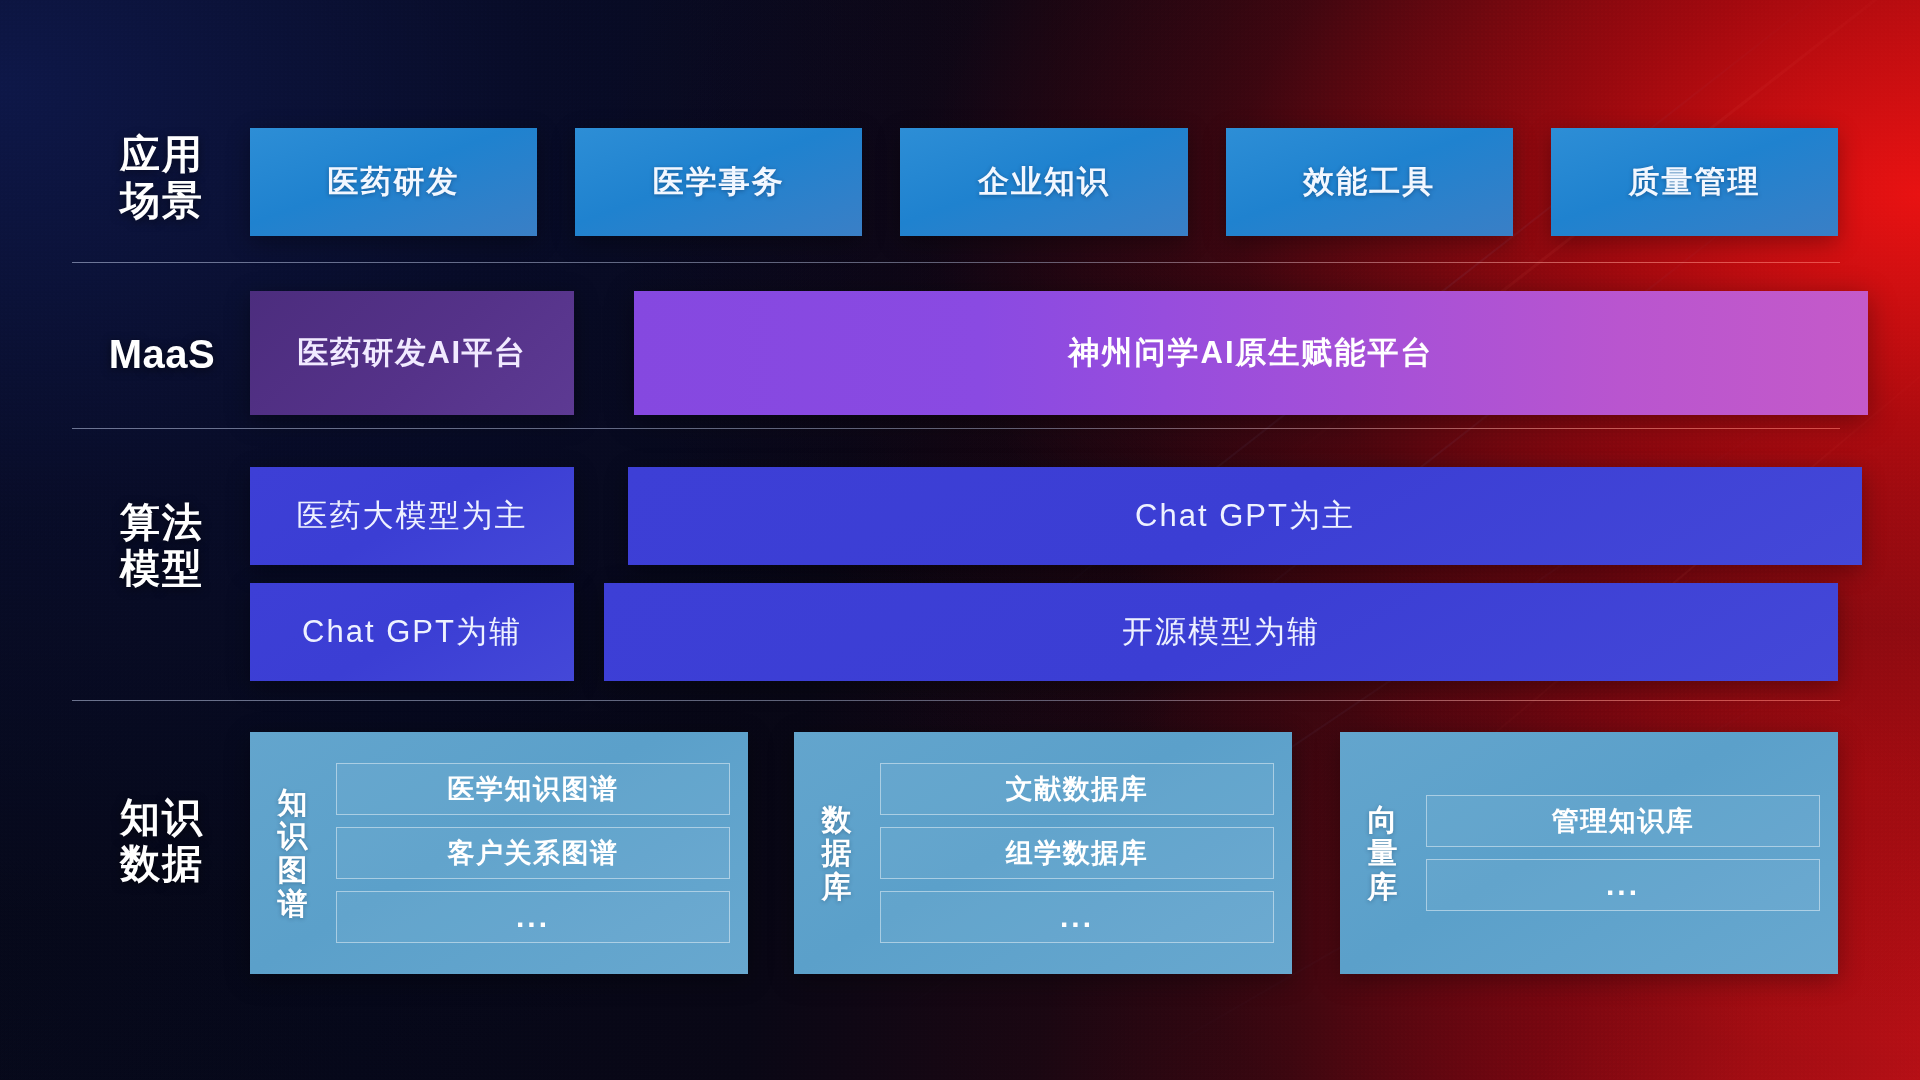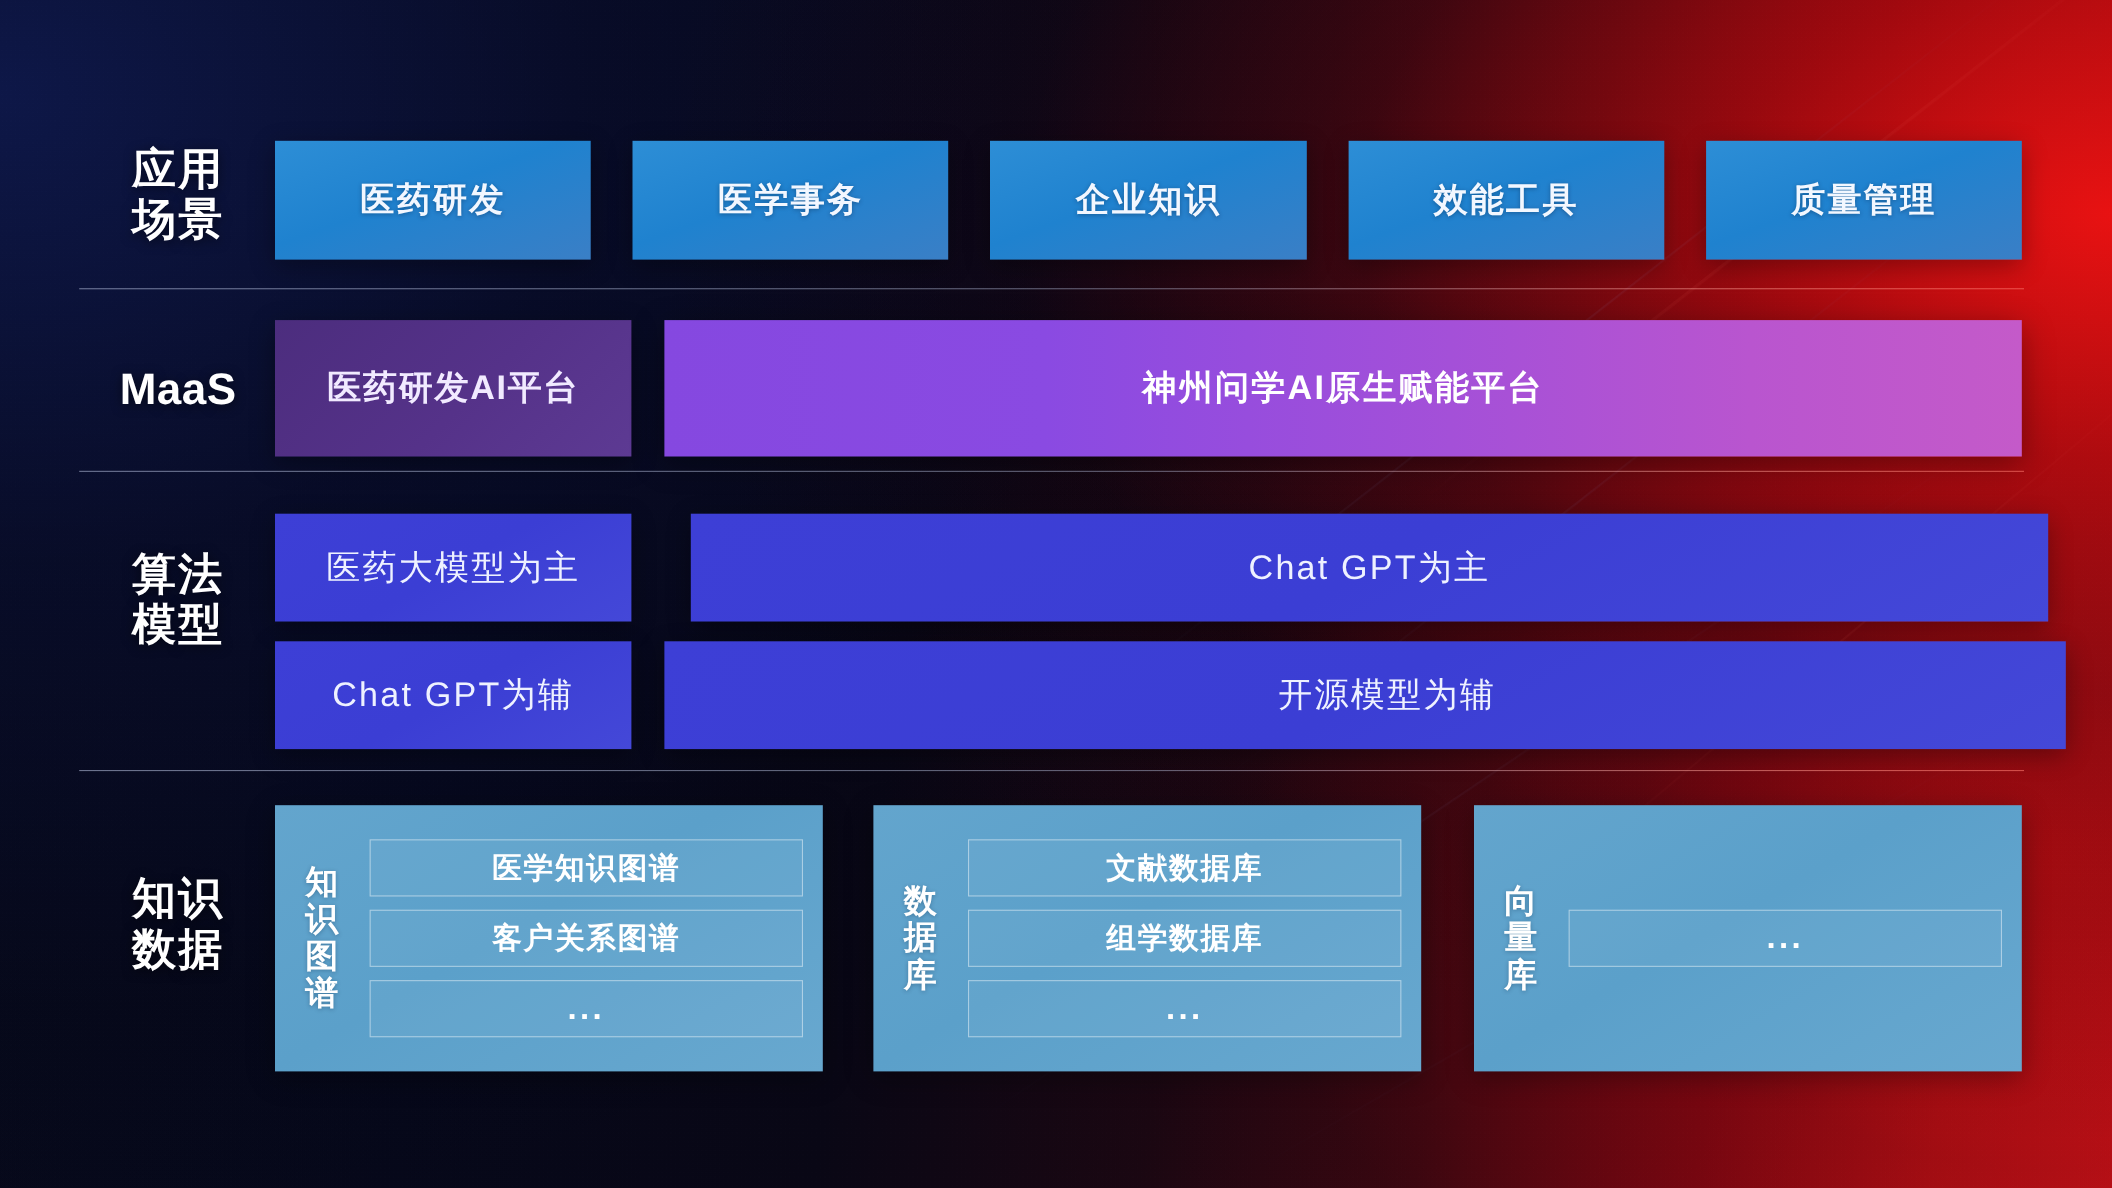--- a/index.html
+++ b/index.html
@@ -232,21 +232,21 @@
 
     <div class="row" style="top:0;">
       <div class="row-label" style="top:332px;">
         <span class="en">MaaS</span>
       </div>
 
       <div class="maas-left" style="left:250px; top:291px; width:324px;">
         <span>医药研发AI平台</span>
       </div>
 
-      <div class="maas-right" style="left:604px; top:291px; width:1234px;">
+      <div class="maas-right" style="left:634px; top:291px; width:1234px;">
         <span>神州问学AI原生赋能平台</span>
       </div>
 
       <div class="divider" style="top:428px; width:1768px;"></div>
     </div>
 
     <div class="row" style="top:0;">
       <div class="row-label" style="top:500px;">
         <span class="cn">算法</span>
         <span class="cn">模型</span>
@@ -257,21 +257,21 @@
       </div>
 
       <div class="algo-cell" style="left:604px; top:467px; width:1234px;margin-left:24px;">
         <span>Chat GPT为主</span>
       </div>
 
       <div class="algo-cell" style="left:250px; top:583px; width:324px;">
         <span>Chat GPT为辅</span>
       </div>
 
-      <div class="algo-cell" style="left:604px; top:583px; width:1234px;padding-left:40px;">
+      <div class="algo-cell" style="left:604px; top:583px; width:1234px;">
         <span>开源模型为辅</span>
       </div>
 
       <div class="divider" style="top:700px; width:1768px;"></div>
     </div>
 
     <div class="row" style="top:0;">
       <div class="row-label" style="top:795px;">
         <span class="cn">知识</span>
         <span class="cn">数据</span>
@@ -316,20 +316,23 @@
         </div>
       </div>
 
       <div class="kgroup" style="left:1340px; top:732px; width:498px;">
         <div class="kgroup-title">
             <div>向</div>
             <div>量</div>
             <div>库</div>
           </div>
         <div class="kgroup-items">
+          <div class="kitem">
+            <span>管理知识库</span>
+          </div>
           <div class="kitem ellipsis">
             <span>...</span>
           </div>
         </div>
       </div>
     </div>
 
   </div>
 </div>
 

